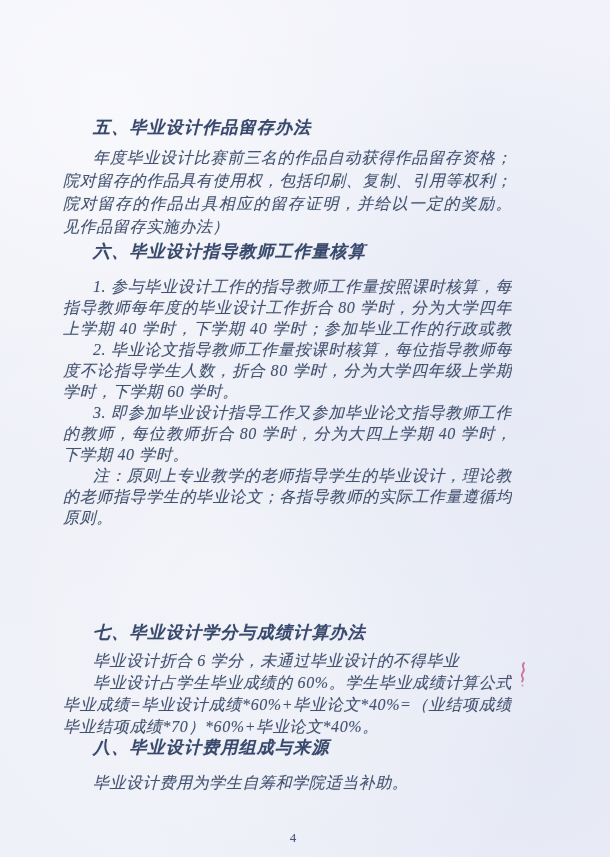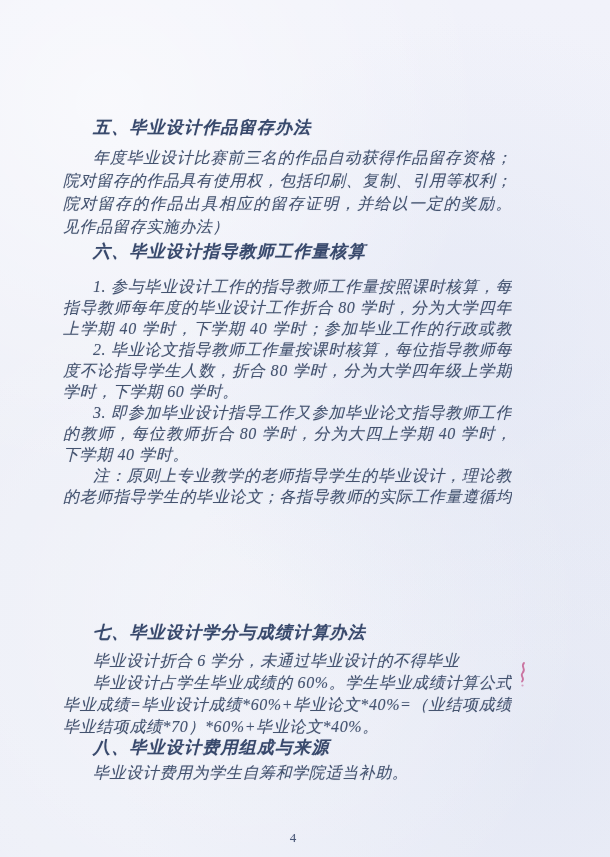--- a/index.html
+++ b/index.html
@@ -58,21 +58,21 @@
   .s0 { top: 116px; }
   .s0 .sec-heading { margin-bottom: 6px; }
   .s0 .line { line-height: 23px; height: 23px; }
   .s1 { top: 240px; }
   .s1 .sec-heading { margin-bottom: 12px; }
   .s1 .line { line-height: 21px; height: 21px; }
   .s2 { top: 621px; }
   .s2 .sec-heading { margin-bottom: 5px; }
   .s2 .line { line-height: 22px; height: 22px; }
   .s3 { top: 736px; }
-  .s3 .sec-heading { margin-bottom: 1px; }
+  .s3 .sec-heading { margin-bottom: 11px; }
   .s3 .line { line-height: 24px; height: 24px; }
   .pen-mark {
     position: absolute;
     left: 515px;
     top: 661px;
   }
   .page-number {
     position: absolute;
     left: 283px;
     top: 830px;
@@ -111,20 +111,21 @@
         <div class="line">学时，下学期 60 学时。</div>
       </div>
       <div class="para">
         <div class="line indent fill">3. 即参加毕业设计指导工作又参加毕业论文指导教师工作</div>
         <div class="line fill">的教师，每位教师折合 80 学时，分为大四上学期 40 学时，大四</div>
         <div class="line">下学期 40 学时。</div>
       </div>
       <div class="para">
         <div class="line indent fill">注：原则上专业教学的老师指导学生的毕业设计，理论教学</div>
         <div class="line fill">的老师指导学生的毕业论文；各指导教师的实际工作量遵循均衡</div>
+        <div class="line">原则。</div>
       </div>
     </section>
     <section class="doc-section s2">
       <h2 class="sec-heading">七、毕业设计学分与成绩计算办法</h2>
       <div class="para">
         <div class="line indent">毕业设计折合 6 学分，未通过毕业设计的不得毕业</div>
       </div>
       <div class="para">
         <div class="line indent fill">毕业设计占学生毕业成绩的 60%。学生毕业成绩计算公式为：</div>
         <div class="line fill">毕业成绩=毕业设计成绩*60%+毕业论文*40%=（业结项成绩*30+</div>

